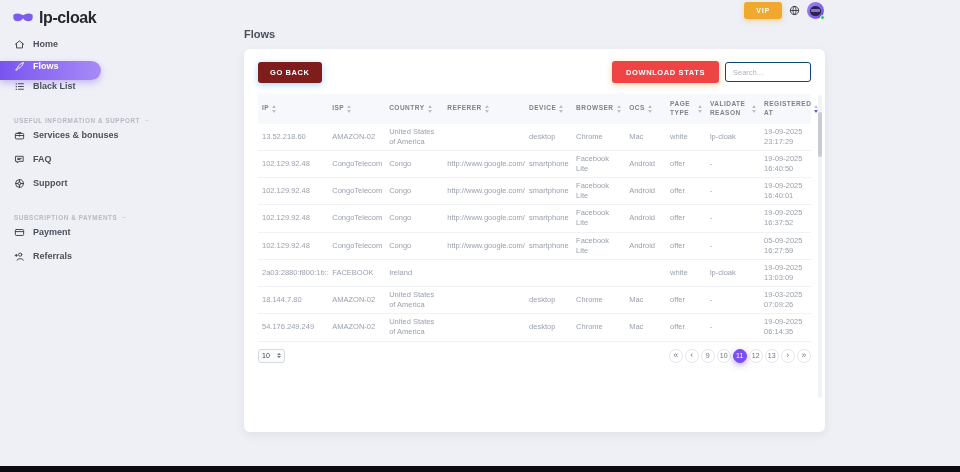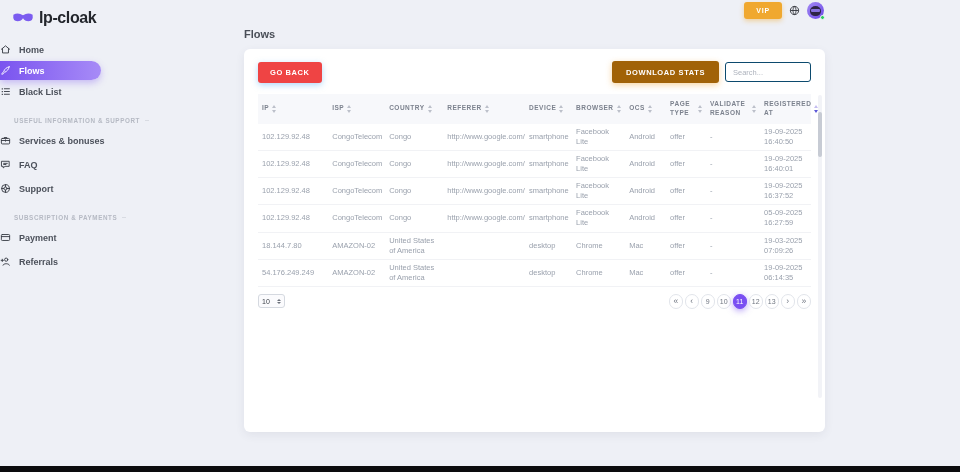--- a/index.html
+++ b/index.html
@@ -9,44 +9,44 @@
     background: #eef0f6;
     position: relative;
     color: #4a4f58;
   }
   
   .sidebar { position: absolute; left: 0; top: 0; width: 128px; height: 100%; padding-top: 7px; }
   .logo { display: flex; align-items: center; gap: 5px; padding-left: 12px; height: 22px; }
   .logo svg { width: 22px; height: 16px; }
   .logo-text { font-size: 16px; font-weight: 800; color: #23262c; letter-spacing: -0.4px; }
   .side-nav { margin-top: 10px; }
-  .nav-item { height: 21px; display: flex; align-items: center; gap: 8px; font-size: 9px; font-weight: 600; color: #4c515b; cursor: pointer; }
+  .nav-item { height: 21px; display: flex; gap: 8px; padding-left: 14px; font-size: 9px; font-weight: 600; color: #4c515b; cursor: pointer; }
   .nav-item svg { width: 11px; height: 11px; color: #383c45; flex: 0 0 auto; }
   .nav-item.active { width: 101px; height: 19px; margin: 1px 0; border-radius: 0 20px 20px 0; background: linear-gradient(90deg, #7a54ef, #a78bf7); color: #ffffff; box-shadow: 0 3px 7px rgba(124,84,240,.35); }
   .nav-item.active svg { color: #ffffff; }
   .section { margin-top: 12px; }
   .section-title { display: flex; align-items: center; height: 13px; padding: 0 6px 0 14px; font-size: 6.3px; font-weight: 700; letter-spacing: .6px; color: #b5b9c3; text-transform: uppercase; white-space: nowrap; }
   .section-title .rule { flex: 1; border-top: 1px dashed #d8dbe2; margin-left: 5px; min-width: 4px; }
   .section .nav-item { margin-top: 3px; }
   
   .top-right { position: absolute; top: 2px; right: 136px; display: flex; align-items: center; gap: 7px; }
   .vip-btn { background: #f0a82f; color: #fff; font-size: 7px; font-weight: 700; letter-spacing: .8px; padding: 5px 12px; border: none; border-radius: 3px; cursor: pointer; box-shadow: 0 2px 5px rgba(240,168,47,.45); }
   .globe { width: 11px; height: 11px; color: #33363c; cursor: pointer; }
   .avatar { position: relative; width: 17px; height: 17px; border-radius: 50%; background: linear-gradient(135deg, #a389f3, #6c49e8); cursor: pointer; }
   .avatar .face { position: absolute; left: 3px; top: 4px; width: 11px; height: 10px; background: #2e2545; border-radius: 50% 50% 46% 46%; }
   .avatar .band { position: absolute; left: 4px; top: 7px; width: 9px; height: 2.5px; background: #8671dd; border-radius: 1px; }
   .status-dot { position: absolute; right: -1px; bottom: -1px; width: 5.5px; height: 5.5px; background: #2ecc5e; border: 1px solid #eef0f6; border-radius: 50%; }
   
   .main { position: absolute; left: 244px; top: 28px; width: 581px; }
   .page-title { font-size: 11px; font-weight: 700; color: #494e57; }
   .card { position: relative; margin-top: 9px; width: 581px; height: 383px; background: #fff; border-radius: 6px; box-shadow: 0 3px 10px rgba(60,64,90,.08); padding: 12px 14px; overflow: hidden; }
   .toolbar { display: flex; justify-content: space-between; align-items: center; }
-  .btn-goback { background: #ef4444; color: #fff; font-size: 7.5px; font-weight: 700; letter-spacing: .6px; padding: 6px 12px; border: none; border-radius: 3px; cursor: pointer; box-shadow: 0 2px 6px rgba(98,178,245,.5); }
+  .btn-goback { background: #7f1d1d; color: #fff; font-size: 7.5px; font-weight: 700; letter-spacing: .6px; padding: 6px 12px; border: none; border-radius: 3px; cursor: pointer; box-shadow: 0 2px 6px rgba(98,178,245,.5); }
   .toolbar-right { display: flex; align-items: center; gap: 6px; }
-  .btn-download { background: #a16207; color: #fff; font-size: 7.5px; font-weight: 700; letter-spacing: .6px; padding: 6.5px 14px; border: none; border-radius: 3px; cursor: pointer; box-shadow: 0 2px 6px rgba(240,162,50,.45); }
+  .btn-download { background: #ef4444; color: #fff; font-size: 7.5px; font-weight: 700; letter-spacing: .6px; padding: 6.5px 14px; border: none; border-radius: 3px; cursor: pointer; box-shadow: 0 2px 6px rgba(240,162,50,.45); }
   .search-input { width: 86px; height: 20px; border: 1px solid #0c4a6e; border-radius: 3px; font-size: 7.5px; padding: 0 7px; color: #4a4f58; font-family: "Liberation Sans", sans-serif; }
   .search-input::placeholder { color: #aeb3bd; }
   
   table { width: 100%; margin-top: 11px; border-collapse: collapse; table-layout: fixed; }
   thead th { background: #f7f8fb; text-align: left; padding: 6px 4px; font-size: 6.5px; font-weight: 700; letter-spacing: .5px; color: #7c828e; text-transform: uppercase; vertical-align: middle; }
   .th-inner { display: flex; align-items: center; gap: 3px; }
   .th-inner .lbl { line-height: 1.35; }
   .sort { display: inline-flex; flex-direction: column; gap: 1.5px; flex: 0 0 auto; cursor: pointer; }
   .sort i { display: block; width: 0; height: 0; border-left: 2.5px solid transparent; border-right: 2.5px solid transparent; }
   .sort .up { border-bottom: 3px solid #bcc0ca; }
@@ -282,20 +282,32 @@
                 <span class="sort">
                   <i class="up"></i>
                   <i class="down"></i>
                 </span>
               </div>
             </th>
           </tr>
         </thead>
       <tbody>
           <tr>
+            <td class="nowrap">13.52.218.60</td>
+            <td>AMAZON-02</td>
+            <td>United States of America</td>
+            <td class="nowrap"></td>
+            <td>desktop</td>
+            <td>Chrome</td>
+            <td>Mac</td>
+            <td>white</td>
+            <td>lp-cloak</td>
+            <td>19-09-2025 23:17:29</td>
+          </tr>
+          <tr>
             <td class="nowrap">102.129.92.48</td>
             <td>CongoTelecom</td>
             <td>Congo</td>
             <td class="nowrap">http://www.google.com/</td>
             <td>smartphone</td>
             <td>Facebook Lite</td>
             <td>Android</td>
             <td>offer</td>
             <td>-</td>
             <td>19-09-2025 16:40:50</td>
@@ -328,20 +340,32 @@
             <td class="nowrap">102.129.92.48</td>
             <td>CongoTelecom</td>
             <td>Congo</td>
             <td class="nowrap">http://www.google.com/</td>
             <td>smartphone</td>
             <td>Facebook Lite</td>
             <td>Android</td>
             <td>offer</td>
             <td>-</td>
             <td>05-09-2025 16:27:59</td>
+          </tr>
+          <tr>
+            <td class="nowrap">2a03:2880:f800:1b::</td>
+            <td>FACEBOOK</td>
+            <td>Ireland</td>
+            <td class="nowrap"></td>
+            <td></td>
+            <td></td>
+            <td></td>
+            <td>white</td>
+            <td>lp-cloak</td>
+            <td>19-09-2025 13:03:09</td>
           </tr>
           <tr>
             <td class="nowrap">18.144.7.80</td>
             <td>AMAZON-02</td>
             <td>United States of America</td>
             <td class="nowrap"></td>
             <td>desktop</td>
             <td>Chrome</td>
             <td>Mac</td>
             <td>offer</td>

